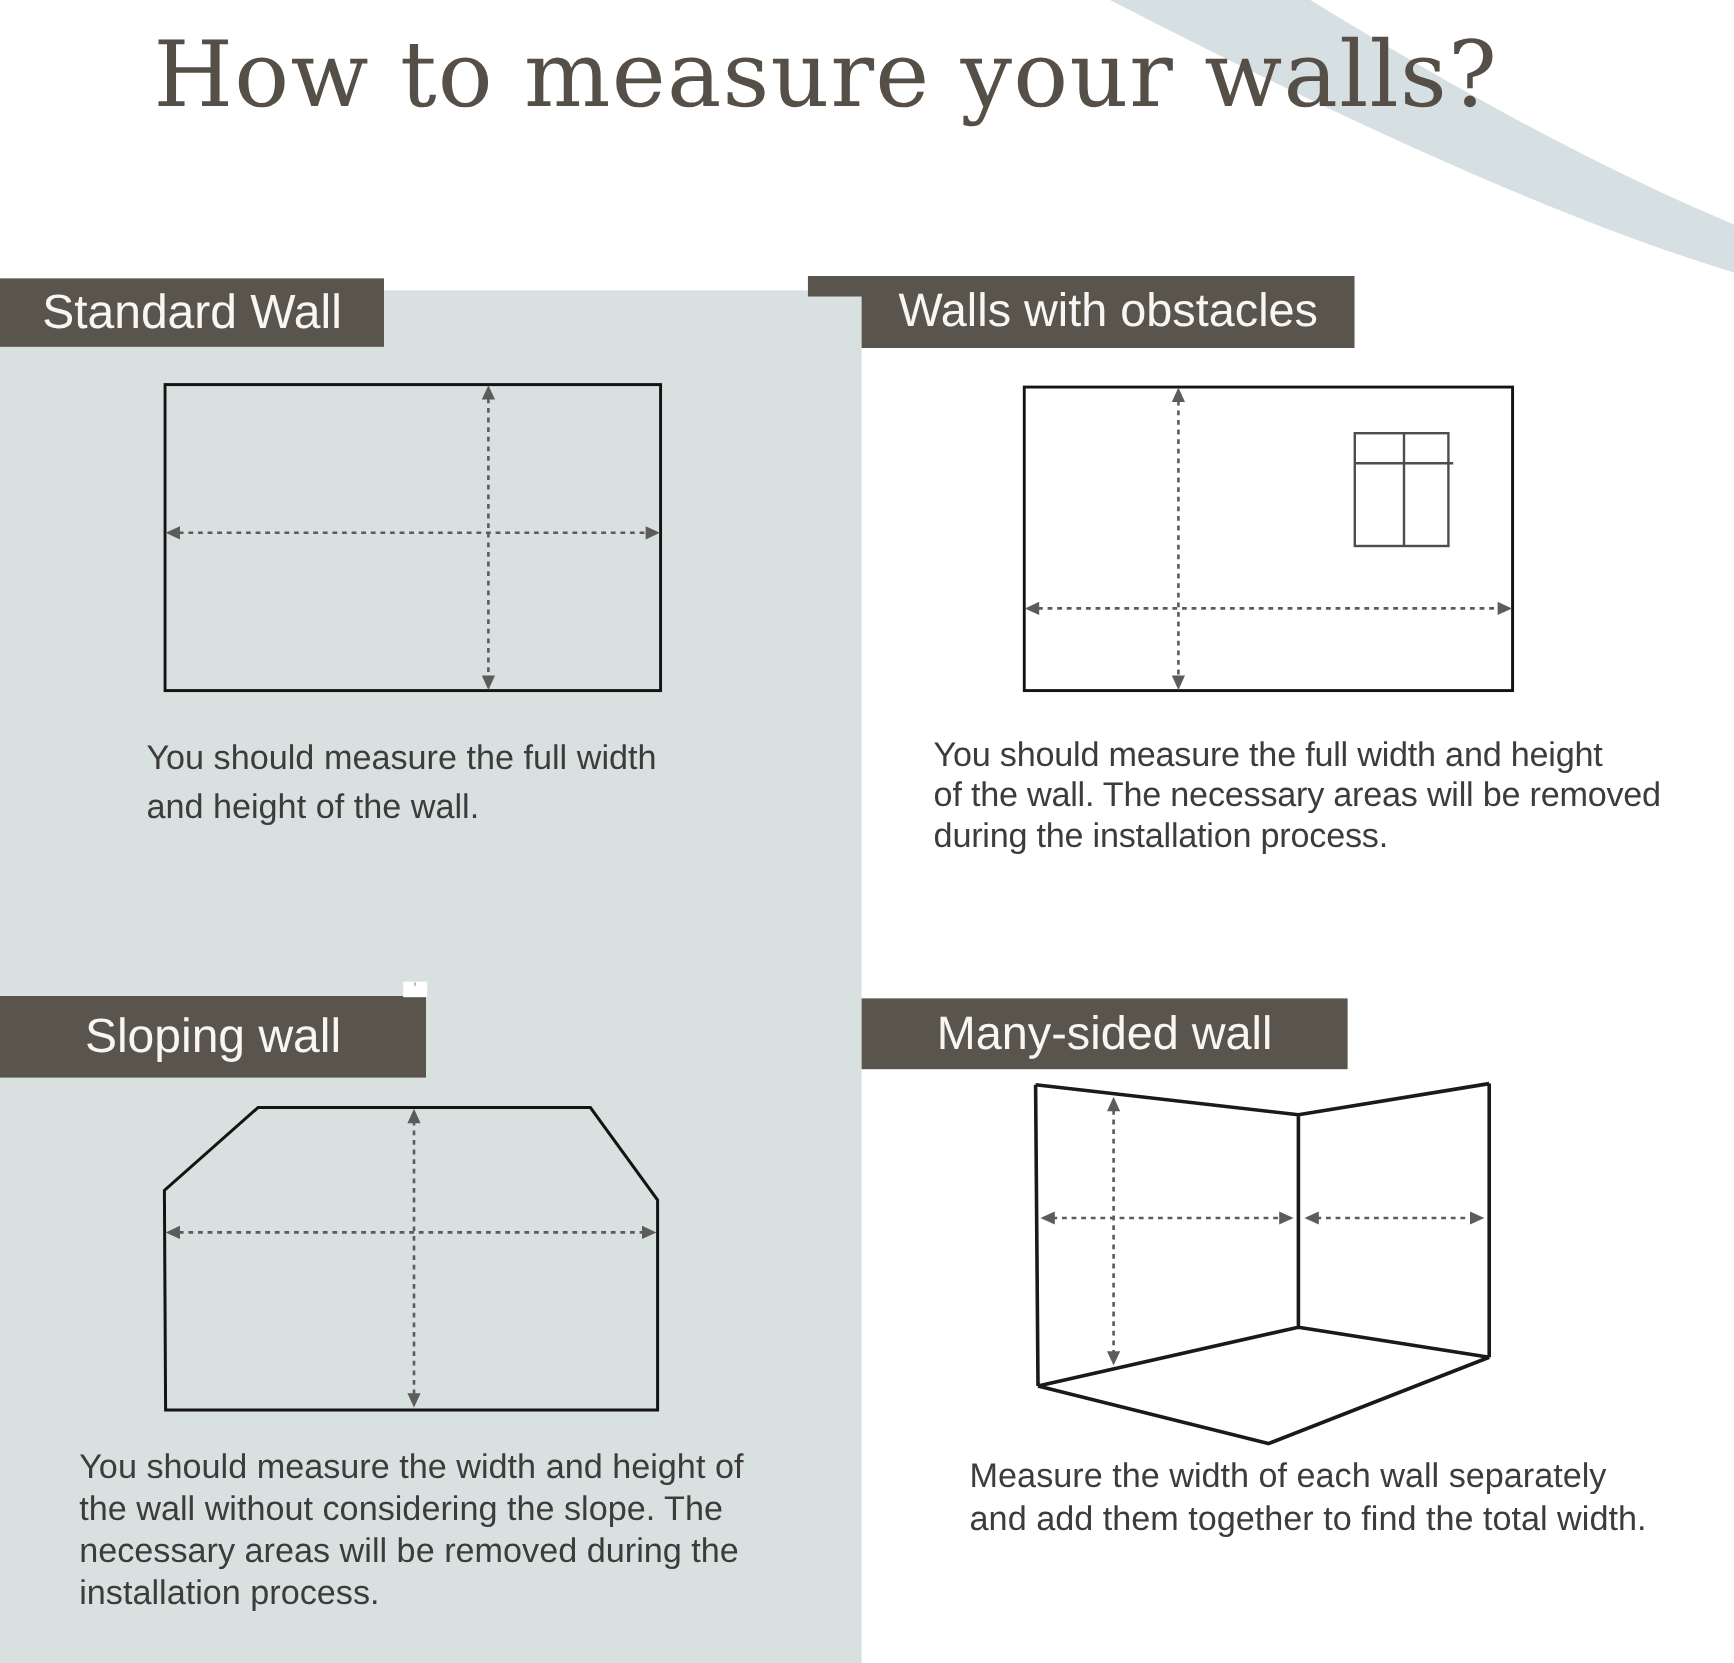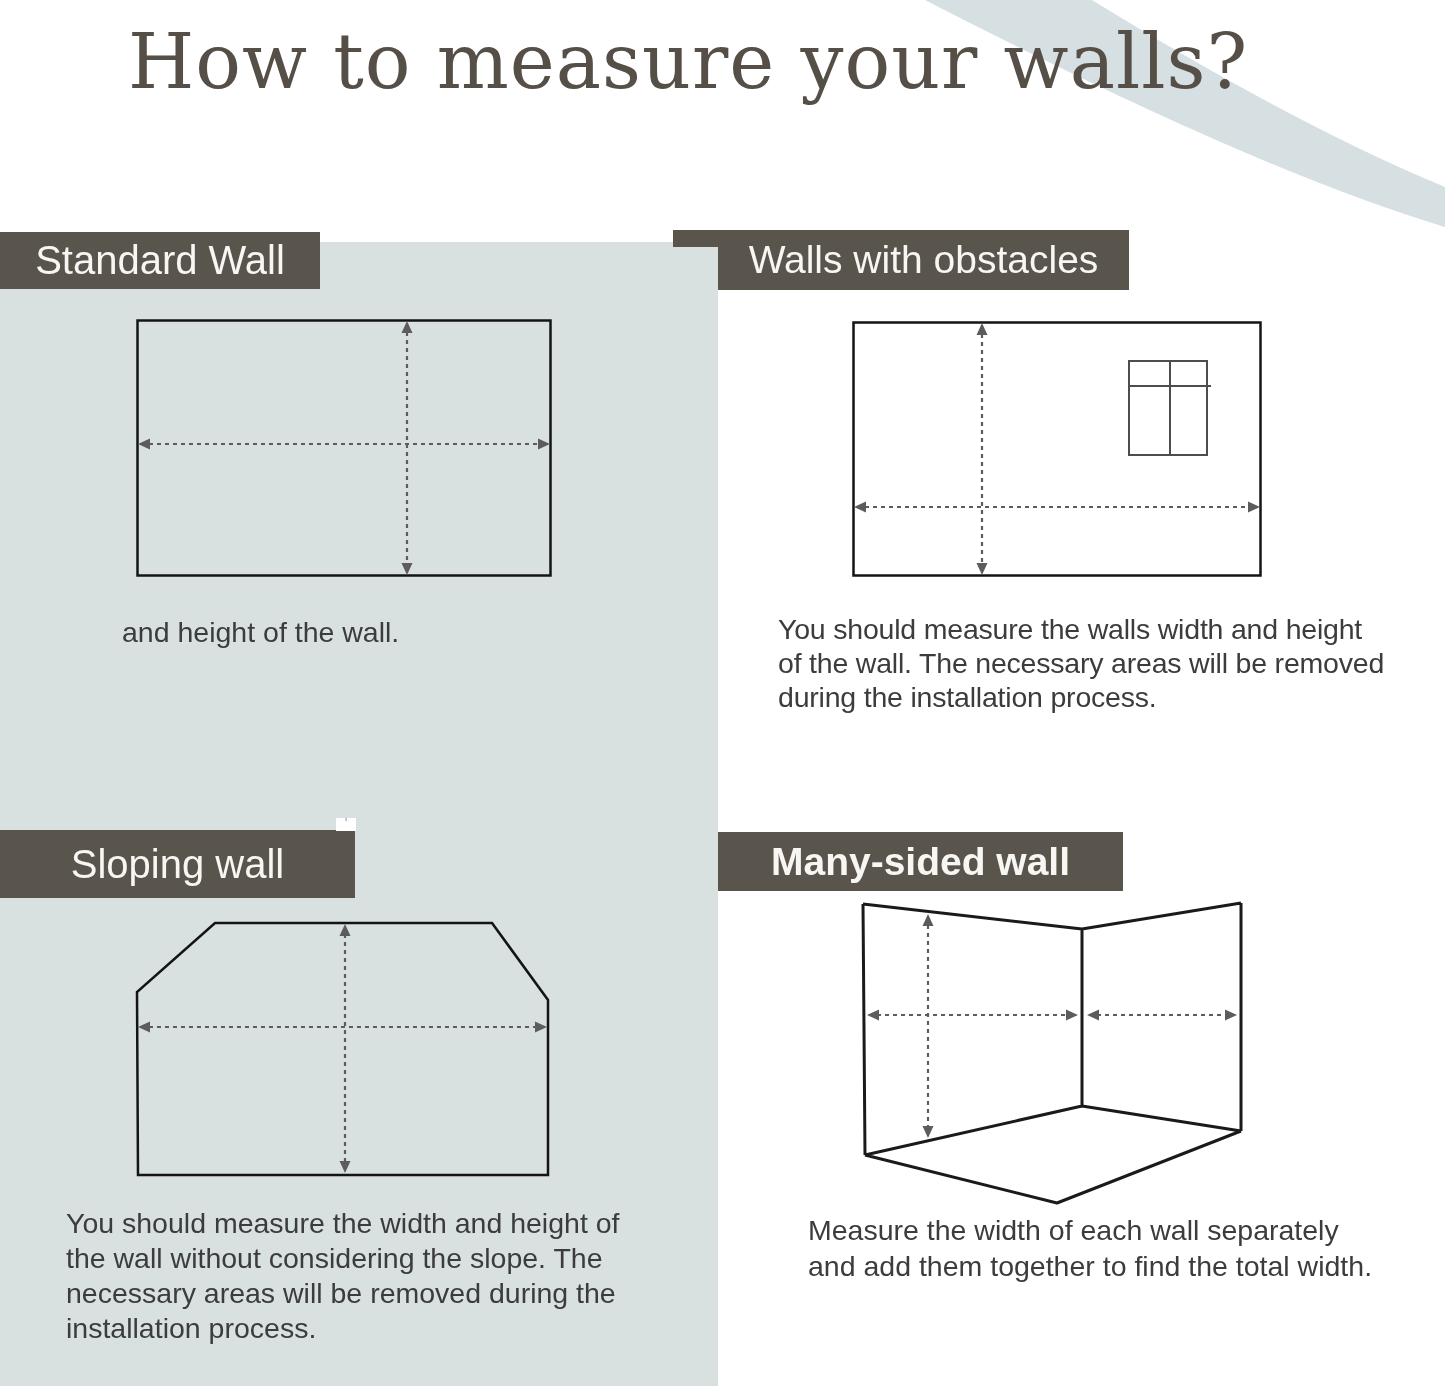--- a/index.html
+++ b/index.html
@@ -31,21 +31,21 @@
     display:flex;align-items:center;justify-content:center;
     color:#f7f6f3;
   }
   .bar-standard{left:0;top:232px;width:320px;height:57px;font-size:40px;}
   .bar-obstacles{
     left:673px;top:230px;width:456px;height:60px;font-size:39px;
     clip-path:polygon(0 0,100% 0,100% 100%,45px 100%,45px 17px,0 17px);
     padding-left:45px;box-sizing:border-box;
   }
   .bar-sloping{left:0;top:830px;width:355px;height:68px;font-size:40px;}
-  .bar-many{left:718px;top:832px;width:405px;height:59px;font-size:39px;font-weight:bold;}
+  .bar-many{left:718px;top:832px;width:405px;height:59px;font-size:39px;}
   
   .stray-mark{
     position:absolute;left:336px;top:818px;width:20px;height:13px;
     background:#ffffff;color:#9aa4a4;font-size:14px;line-height:10px;
     text-align:center;
   }
   
   .diagram{position:absolute;}
   .dg-standard{left:136px;top:319px;}
   .dg-obstacles{left:852px;top:321px;}
@@ -150,25 +150,26 @@
     <polygon class="head" points="218,117 206,111.5 206,122.5"></polygon>
   </g>
   <g>
     <line class="dash" x1="237" y1="117" x2="367" y2="117"></line>
     <polygon class="head" points="227,117 239,111.5 239,122.5"></polygon>
     <polygon class="head" points="377,117 365,111.5 365,122.5"></polygon>
   </g>
 </svg>
 
 <p class="desc desc-standard">
+  <span class="line">You should measure the full width</span>
   <span class="line">and height of the wall.</span>
 </p>
 
 <p class="desc desc-obstacles">
-  <span class="line">You should measure the walls width and height</span>
+  <span class="line">You should measure the full width and height</span>
   <span class="line">of the wall. The necessary areas will be removed</span>
   <span class="line">during the installation process.</span>
 </p>
 
 <p class="desc desc-sloping">
   <span class="line">You should measure the width and height of</span>
   <span class="line">the wall without considering the slope. The</span>
   <span class="line">necessary areas will be removed during the</span>
   <span class="line">installation process.</span>
 </p>

